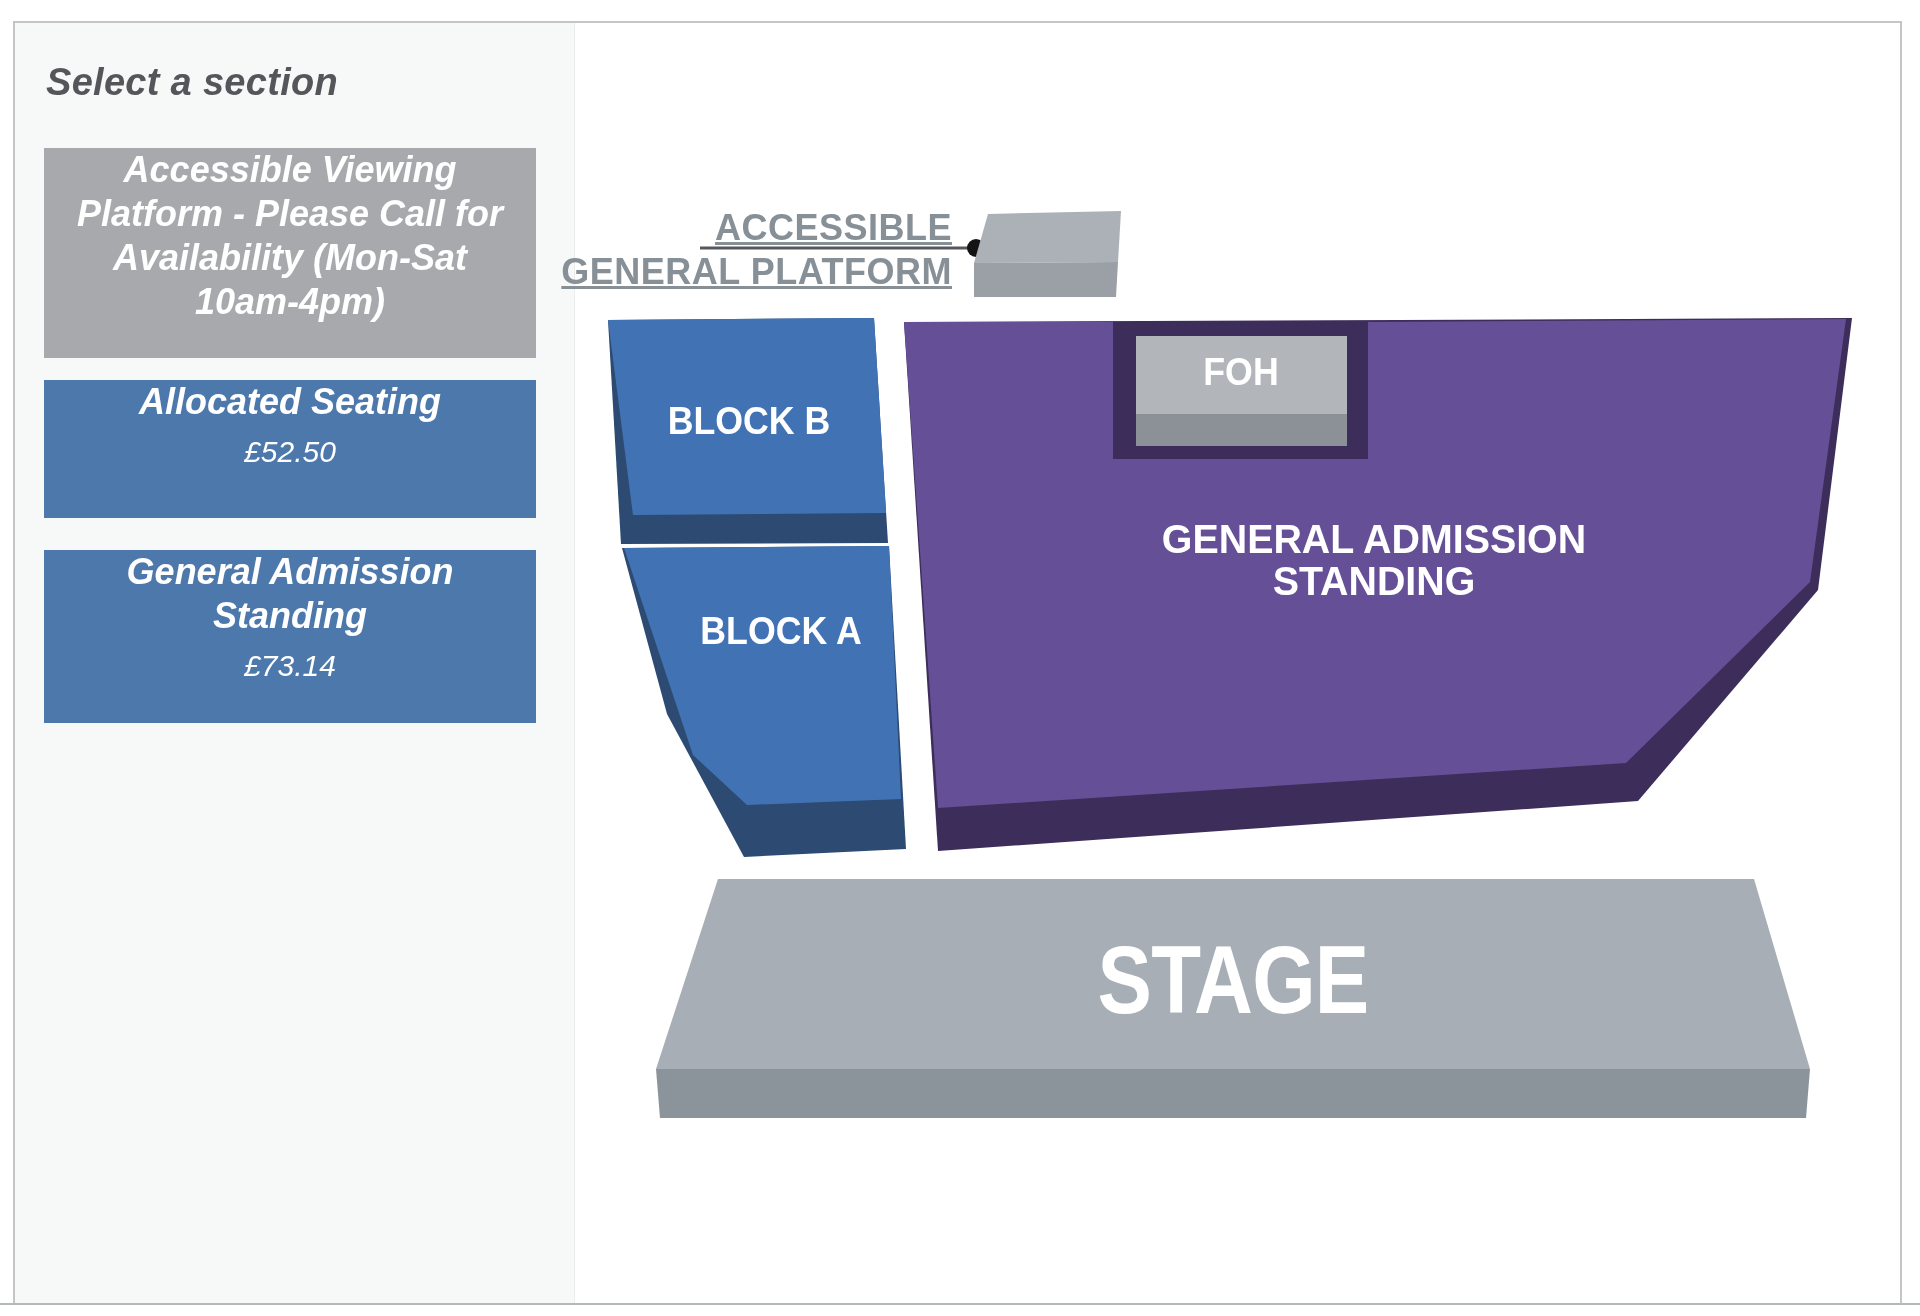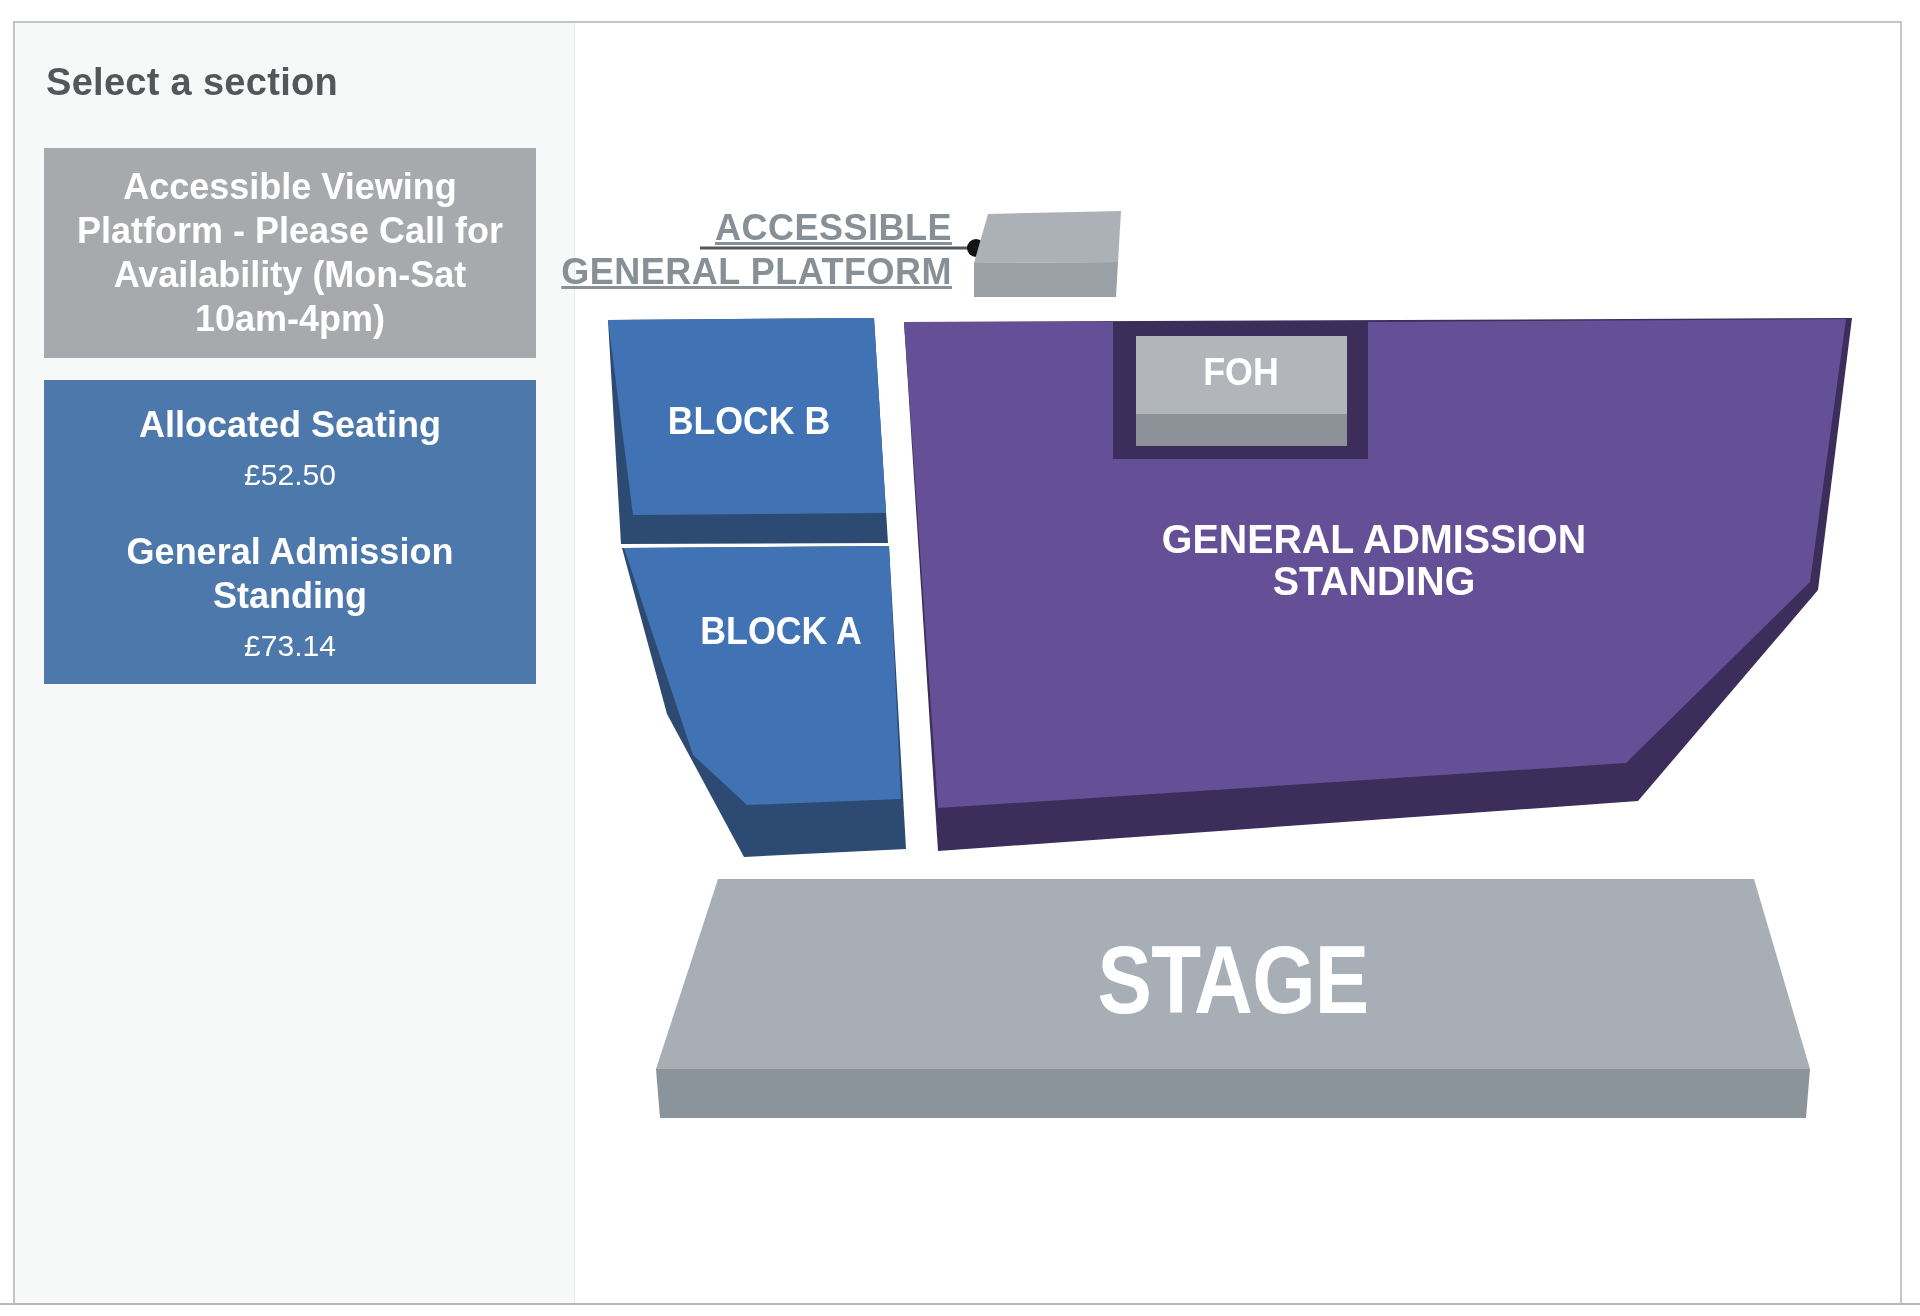--- a/index.html
+++ b/index.html
@@ -14,35 +14,36 @@
     border:2px solid #c2c6c6; border-bottom:none;
   }
   .bottom-rule {
     position:absolute; left:0; top:1303px; width:1920px; height:2px;
     background:#b4b9b9;
   }
   .sidebar {
     position:absolute; left:15px; top:23px; width:560px; height:1280px;
     background:#f7f8f8; box-sizing:border-box;
     border-right:1px solid #eaecec;
+    font-style:italic;
   }
   .heading {
     position:absolute; left:31px; top:38px;
     font-size:38px; font-weight:bold; color:#54565a; letter-spacing:0.3px;
   }
   .btn {
     position:absolute; left:29px; width:492px; box-sizing:border-box;
-    display:flex; flex-direction:column; align-items:center; justify-content:center;
+    display:flex; flex-direction:column; align-items:center; 
     text-align:center; color:#ffffff; cursor:pointer; padding:0 18px;
   }
   .btn .lbl { font-size:36px; font-weight:bold; line-height:44px; }
   .btn .price { font-size:30px; font-weight:normal; line-height:40px; margin-top:8px; }
   .btn-gray  { top:125px; height:210px; background:#a7a9ac; }
   .btn-blue1 { top:357px; height:138px; background:#4d78ac; }
-  .btn-blue2 { top:488px; height:173px; background:#4d78ac; }
+  .btn-blue2 { top:527px; height:173px; background:#4d78ac; }
 
   .map-svg { position:absolute; left:0; top:0; }
 
   .map-label {
     position:absolute; transform:translate(-50%,-50%);
     color:#ffffff; font-weight:bold; white-space:nowrap;
   }
   .lbl-block-b { left:749px;  top:421px; font-size:38px; transform:translate(-50%,-50%) scaleX(0.94); }
   .lbl-block-a { left:781px;  top:631px; font-size:38px; transform:translate(-50%,-50%) scaleX(0.94); }
   .lbl-foh     { left:1241px; top:372px; font-size:38px; transform:translate(-50%,-50%) scaleX(0.94); }

